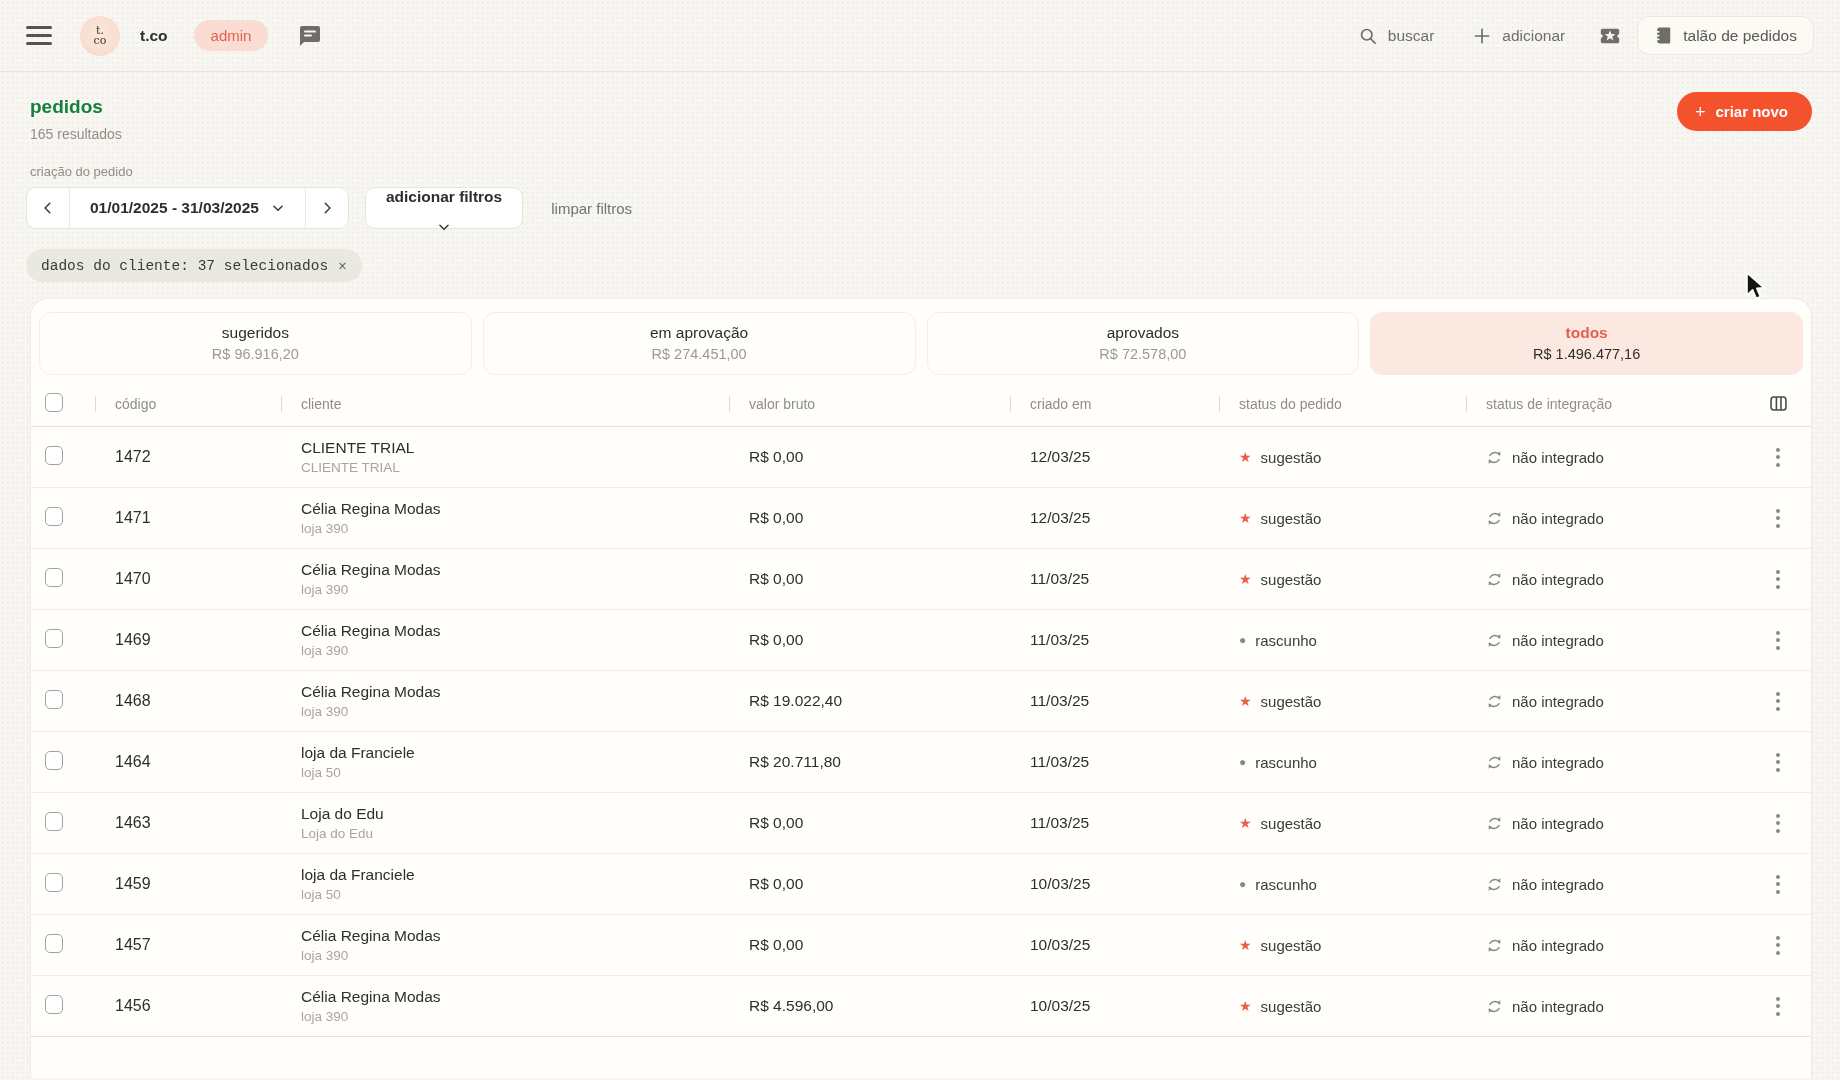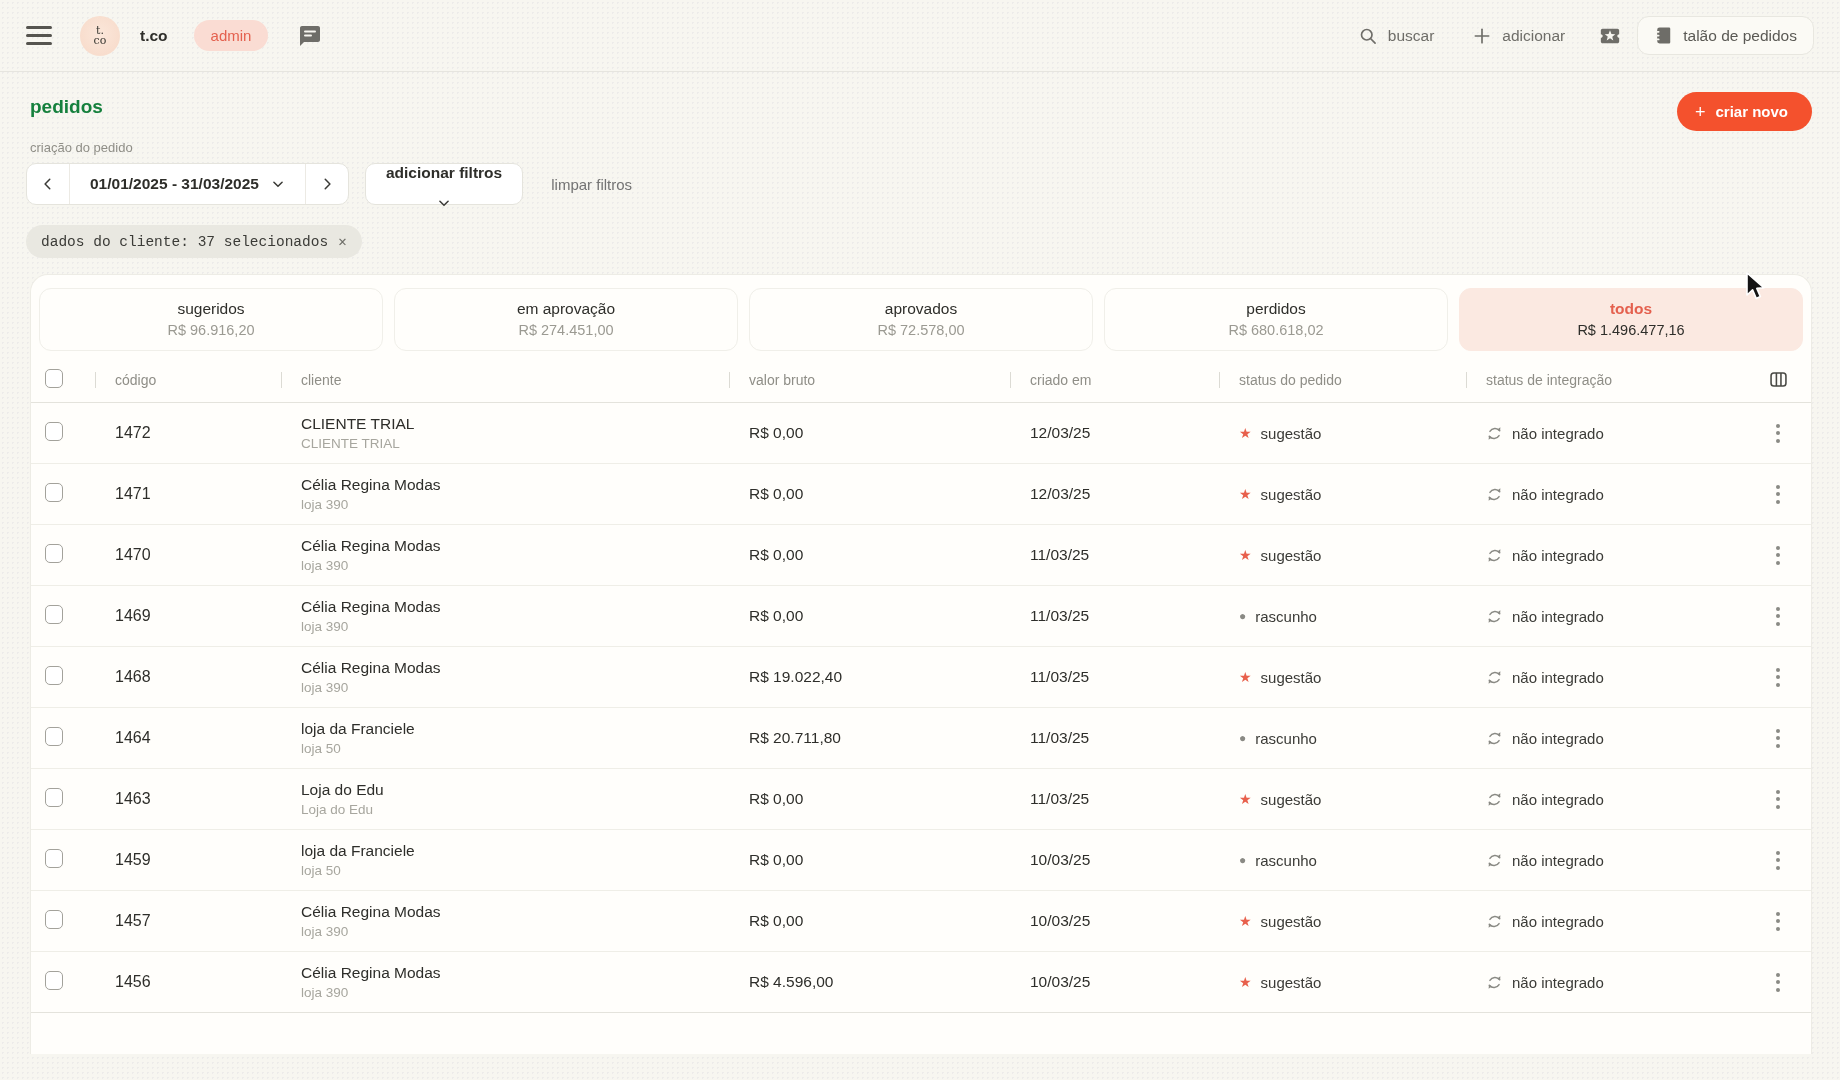--- a/index.html
+++ b/index.html
@@ -195,20 +195,21 @@
             <rect x="2.6" y="15.8" width="4.4" height="2.2" rx="1.1" fill="#f7f6f0"></rect>
           </svg>
       </span>
       <span>talão de pedidos</span>
     </div>
   </div>
 </header>
 
 <section class="page-head">
   <h1 class="page-title">pedidos</h1>
+  <div class="results">165 resultados</div>
   <button class="create-btn">
     <span class="plus">+</span>
     <span>criar novo</span>
   </button>
 </section>
 
 <div class="filter-label">criação do pedido</div>
 <div class="filter-row">
   <div class="date-group">
     <div class="dg-arrow">
@@ -263,24 +264,20 @@
   <div class="sum-card">
     <div class="lab">em aprovação</div>
     <div class="val">R$ 274.451,00</div>
   </div>
 
   <div class="sum-card">
     <div class="lab">aprovados</div>
     <div class="val">R$ 72.578,00</div>
   </div>
 
-  <div class="sum-card">
-    <div class="lab">perdidos</div>
-    <div class="val">R$ 680.618,02</div>
-  </div>
 
   <div class="sum-card selected">
     <div class="lab">todos</div>
     <div class="val">R$ 1.496.477,16</div>
   </div>
 </div>
 
   <div class="thead grid-cols">
     <div class="th th-check"><span class="checkbox"></span></div>
     <div class="th sep">código</div>

